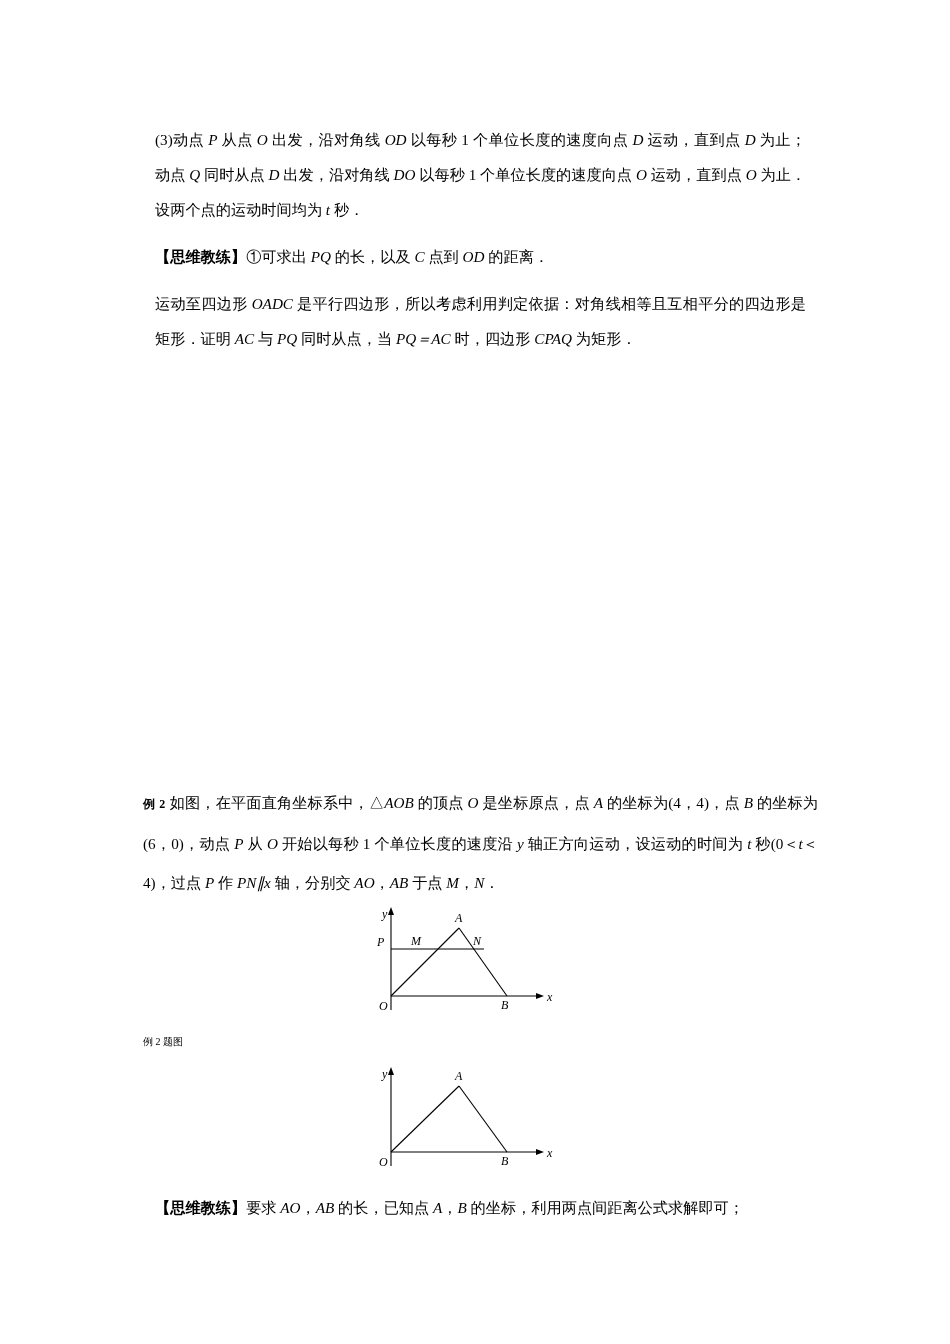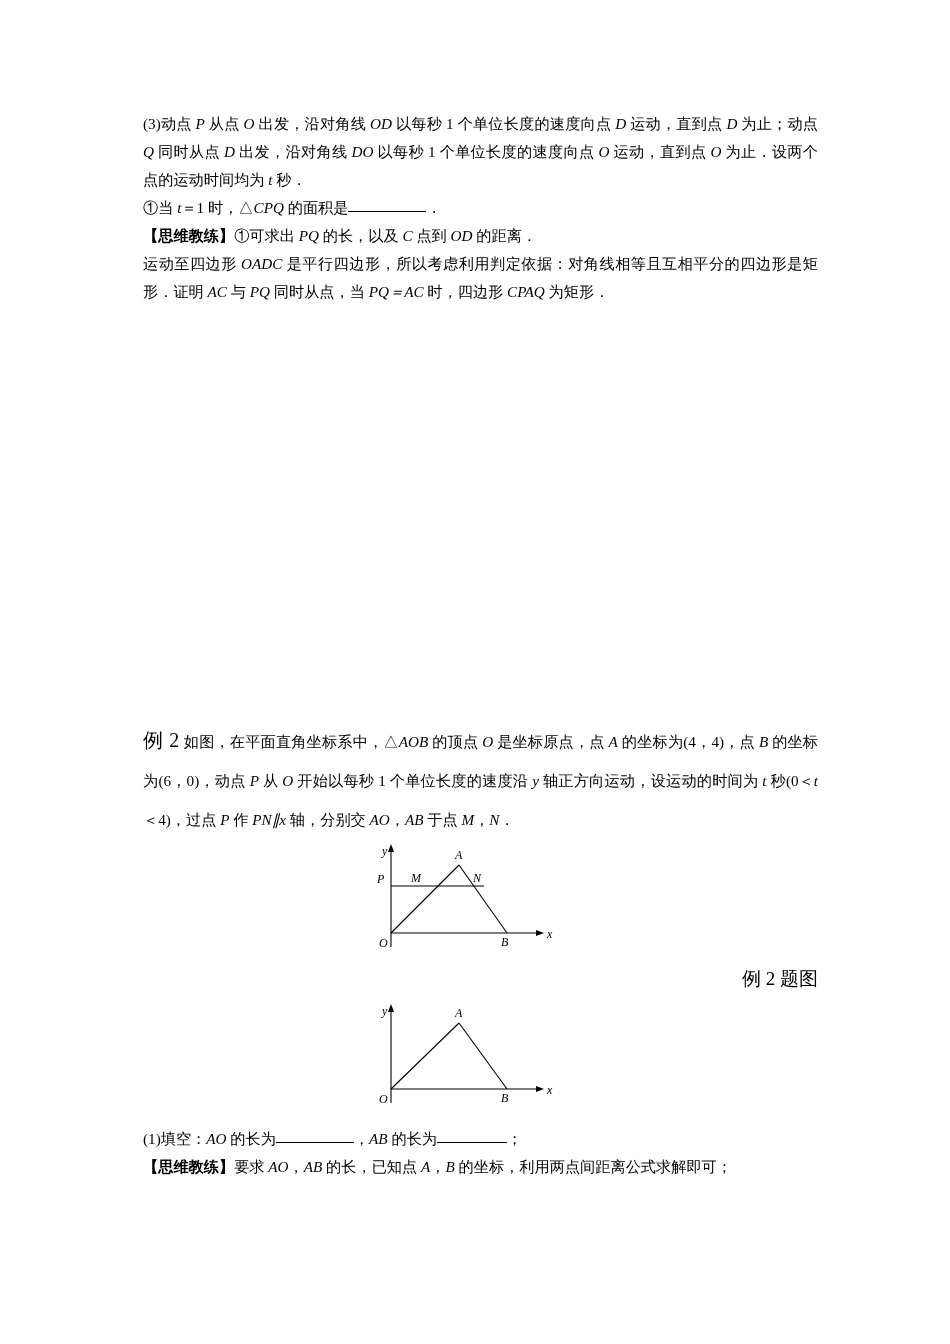--- a/index.html
+++ b/index.html
@@ -22,68 +22,67 @@
     height: 1344px;
   }
   .content {
     position: absolute;
     left: 143px;
     top: 110px;
     width: 675px;
   }
   .para {
     font-size: 15.2px;
-    line-height: 28px;
+    line-height: 35px;
     text-align: justify;
     text-justify: inter-ideograph;
-    margin: 0;
+    margin: 12px;
   }
   .it { font-style: italic; }
   .bold-cn { font-weight: bold; }
   .blank {
     display: inline-block;
     border-bottom: 1px solid #000;
     height: 1em;
     vertical-align: -2px;
   }
   .b-long { width: 78px; }
   .b-med { width: 70px; }
   .gap-lg { height: 415px; }
   .ex-head {
     font-size: 15.2px;
     line-height: 39px;
     margin: 0;
     text-align: justify;
   }
   .ex-label {
-    font-weight: normal;
-    font-size: 20px;
+    font-weight: bold;
+    font-size: 12px;
     letter-spacing: 0.5px;
   }
   .fig-wrap {
     width: 100%;
     text-align: center;
     margin: 0;
   }
   .fig-caption {
-    font-size: 19px;
-    text-align: right;
+    font-size: 10px;
+    text-align: left;
     margin: 4px 0 0 0;
     line-height: 28px;
   }
   svg { display: inline-block; }
 </style>
 </head>
 <body>
 
 <div class="page">
   <div class="content">
 
     <p class="para"><span>(3)动点 </span><span class="it">P</span><span> 从点 </span><span class="it">O</span><span> 出发，沿对角线 </span><span class="it">OD</span><span> 以每秒 1 个单位长度的速度向点 </span><span class="it">D</span><span> 运动，直到点 </span><span class="it">D</span><span> 为止；动点 </span><span class="it">Q</span><span> 同时从点 </span><span class="it">D</span><span> 出发，沿对角线 </span><span class="it">DO</span><span> 以每秒 1 个单位长度的速度向点 </span><span class="it">O</span><span> 运动，直到点 </span><span class="it">O</span><span> 为止．设两个点的运动时间均为 </span><span class="it">t</span><span> 秒．</span></p>
-    <p class="para"><span>①当 </span><span class="it">t</span><span>＝1 时，△</span><span class="it">CPQ</span><span> 的面积是</span><span class="blank b-long">&nbsp;</span><span>．</span></p>
     <p class="para"><span class="bold-cn">【思维教练】</span><span>①可求出 </span><span class="it">PQ</span><span> 的长，以及 </span><span class="it">C</span><span> 点到 </span><span class="it">OD</span><span> 的距离．</span></p>
     <p class="para"><span>运动至四边形 </span><span class="it">OADC</span><span> 是平行四边形，所以考虑利用判定依据：对角线相等且互相平分的四边形是矩形．证明 </span><span class="it">AC</span><span> 与 </span><span class="it">PQ</span><span> 同时从点，当 </span><span class="it">PQ＝AC</span><span> 时，四边形 </span><span class="it">CPAQ</span><span> 为矩形．</span></p>
 
     <div class="gap-lg"></div>
 
     <p class="ex-head">
       <span class="ex-label">例 2</span>
       <span><span>如图，在平面直角坐标系中，△</span><span class="it">AOB</span><span> 的顶点 </span><span class="it">O</span><span> 是坐标原点，点 </span><span class="it">A</span><span> 的坐标为(4，4)，点 </span><span class="it">B</span><span> 的坐标为(6，0)，动点 </span><span class="it">P</span><span> 从 </span><span class="it">O</span><span> 开始以每秒 1 个单位长度的速度沿 </span><span class="it">y</span><span> 轴正方向运动，设运动的时间为 </span><span class="it">t</span><span> 秒(0＜</span><span class="it">t</span><span>＜4)，过点 </span><span class="it">P</span><span> 作 </span><span class="it">PN∥x</span><span> 轴，分别交 </span><span class="it">AO</span><span>，</span><span class="it">AB</span><span> 于点 </span><span class="it">M</span><span>，</span><span class="it">N</span><span>．</span></span>
     </p>
 
@@ -121,17 +120,16 @@
         <line x1="40" y1="90" x2="108" y2="24" stroke="#000" stroke-width="1.1"></line>
         <line x1="108" y1="24" x2="156" y2="90" stroke="#000" stroke-width="1.1"></line>
         <text x="31" y="16" font-family="Liberation Serif, serif" font-style="italic" font-size="12">y</text>
         <text x="196" y="95" font-family="Liberation Serif, serif" font-style="italic" font-size="12">x</text>
         <text x="28" y="104" font-family="Liberation Serif, serif" font-style="italic" font-size="12">O</text>
         <text x="104" y="18" font-family="Liberation Serif, serif" font-style="italic" font-size="12">A</text>
         <text x="150" y="103" font-family="Liberation Serif, serif" font-style="italic" font-size="12">B</text>
       </svg>
     </div>
 
-    <p class="para" style="margin-top:10px;"><span>(1)填空：</span><span class="it">AO</span><span> 的长为</span><span class="blank b-long">&nbsp;</span><span>，</span><span class="it">AB</span><span> 的长为</span><span class="blank b-med">&nbsp;</span><span>；</span></p>
     <p class="para"><span class="bold-cn">【思维教练】</span><span>要求 </span><span class="it">AO</span><span>，</span><span class="it">AB</span><span> 的长，已知点 </span><span class="it">A</span><span>，</span><span class="it">B</span><span> 的坐标，利用两点间距离公式求解即可；</span></p>
 
   </div>
 </div>
 
 </body></html>

